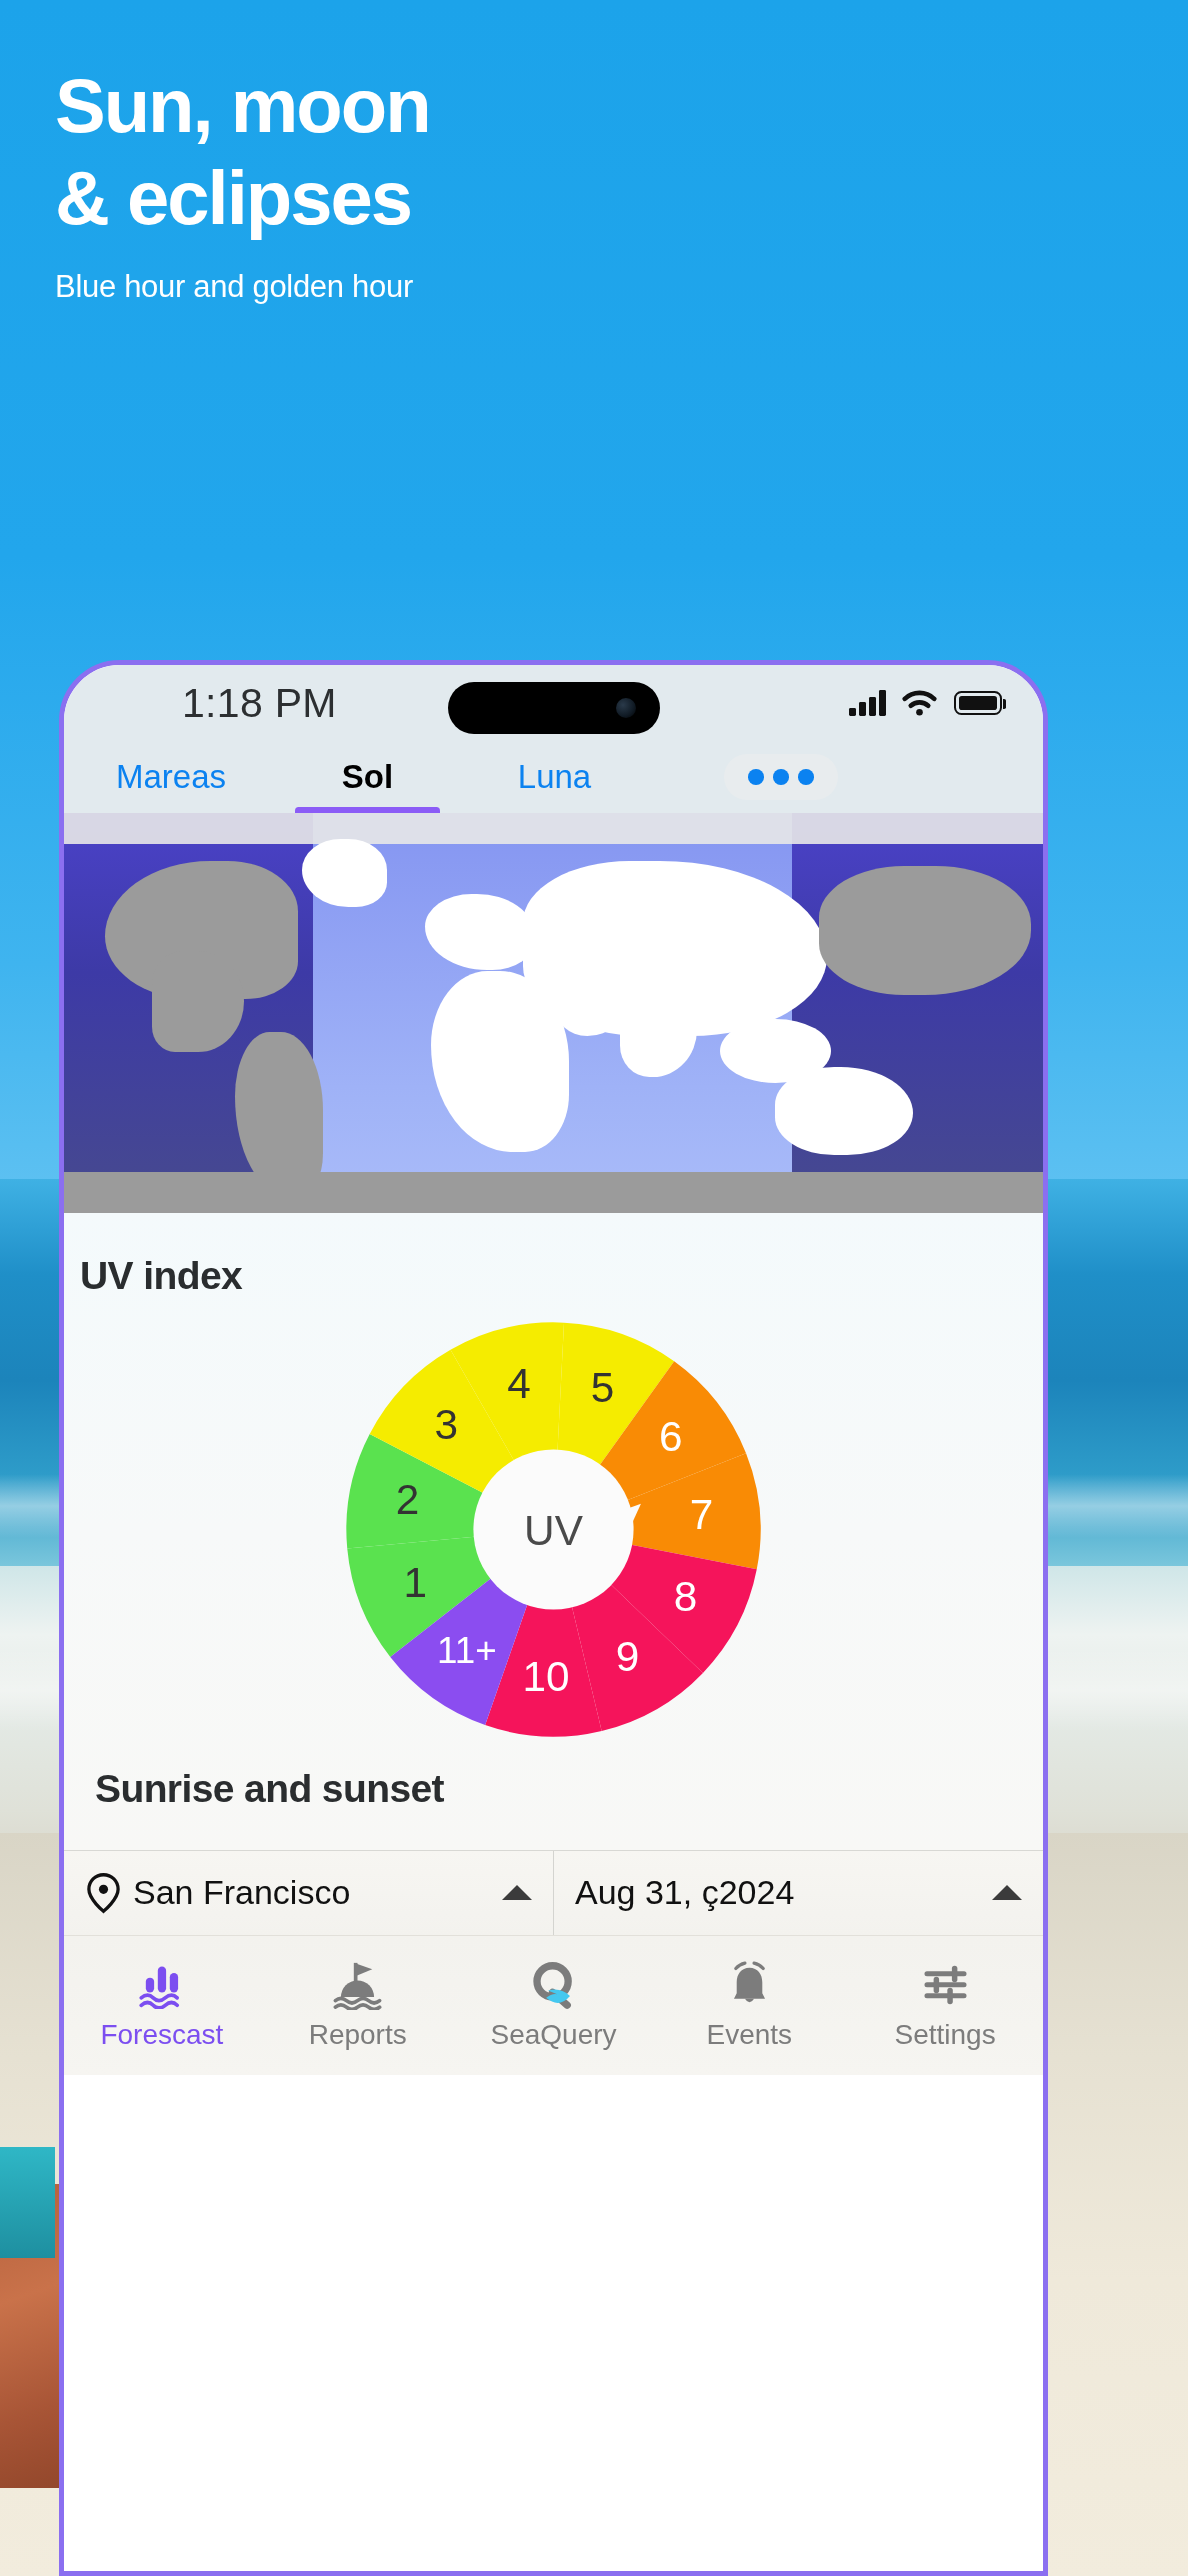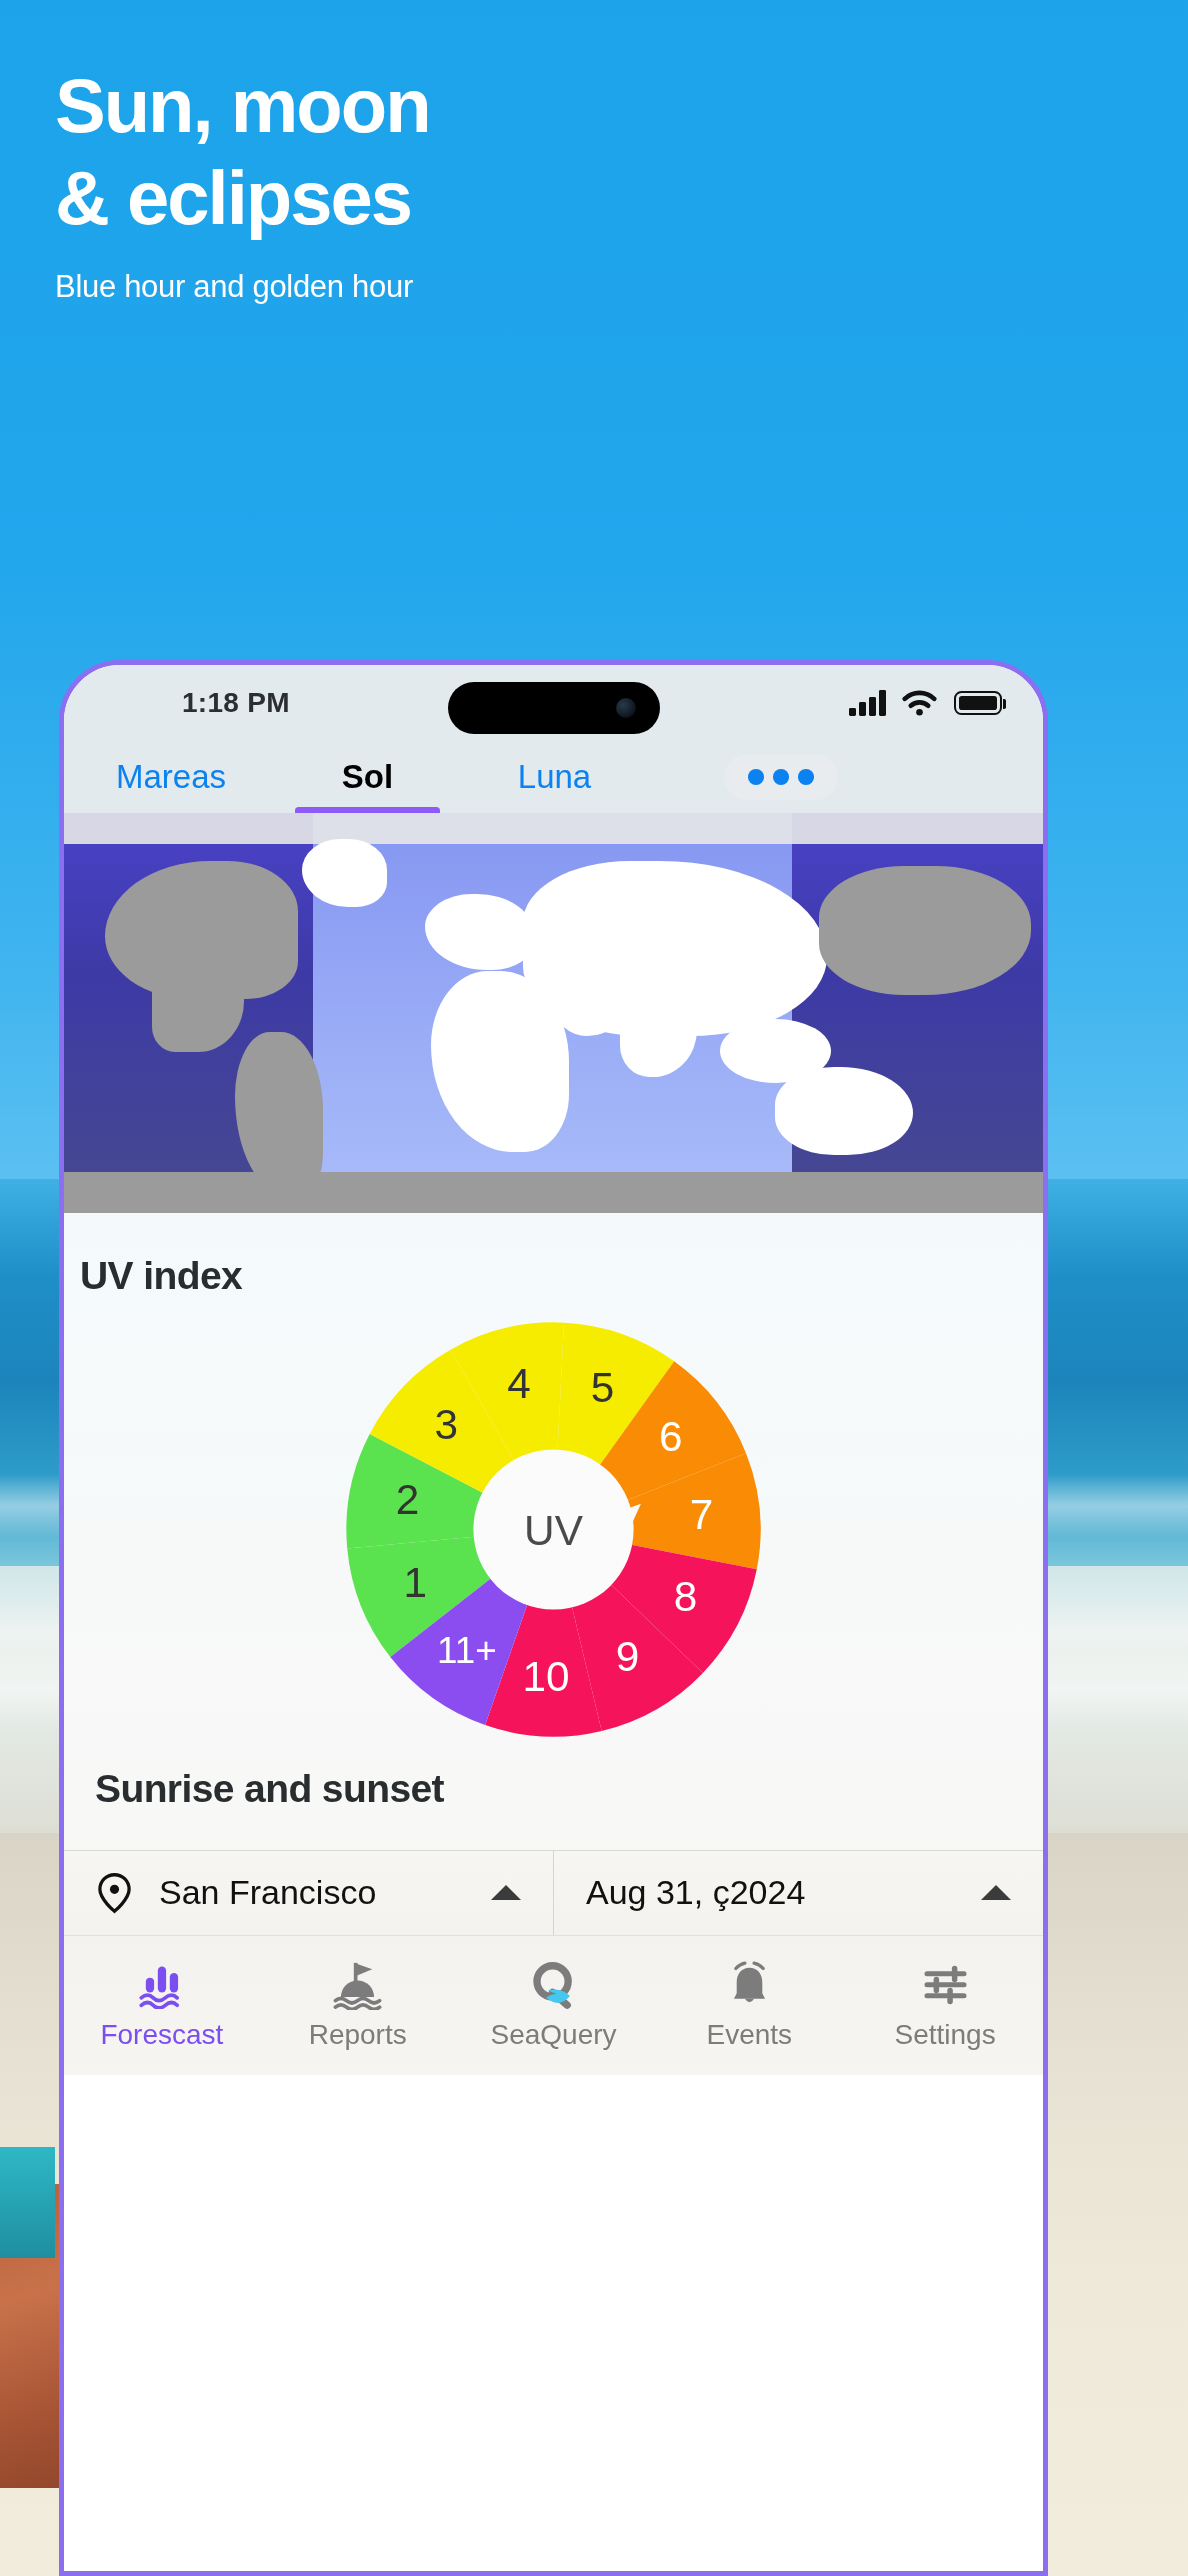--- a/index.html
+++ b/index.html
@@ -69,21 +69,21 @@
   .phone-inner { position:relative; width:100%; height:100%; overflow:hidden; }
 
   
   .statusbar {
     position:relative; height:76px;
     background:#e2eaee;
     display:flex; align-items:center;
   }
   .status-time {
     position:absolute; left:118px; top:50%; transform:translateY(-50%);
-    font-size:28px; font-weight:700; color:#2c2f31; letter-spacing:0.3px;
+    font-size:41px; font-weight:400; color:#2c2f31; letter-spacing:0.3px;
   }
   .dynamic-island {
     position:absolute; left:50%; transform:translateX(-50%); top:16.6px;
     width:212px; height:52px; background:#000; border-radius:26px;
   }
   .di-cam {
     position:absolute; right:24px; top:50%; transform:translateY(-50%);
     width:20px; height:20px; border-radius:50%;
     background:radial-gradient(circle at 35% 35%,#2a3a4a 0%,#101a24 60%,#000 100%);
   }
@@ -152,21 +152,21 @@
   .uv-panel { background:linear-gradient(180deg,#f4fafc 0%,#f7f9f9 50%,#f8f8f6 100%); padding-bottom:7.4px; }
   .uv-wheel-wrap { display:flex; justify-content:center; padding:7.4px 0 20px; }
   .uv-wheel { position:relative; width:429px; height:429px; }
 
   
   .locrow {
     display:flex; height:85px; border-top:0.9px solid #d8d8d4;
     background:linear-gradient(180deg,#f7f6f2 0%,#f3f2ee 100%);
   }
   .loc-cell {
-    flex:1; display:flex; align-items:center; padding:0 32px; gap:26px;
+    flex:1; display:flex; align-items:center; padding:0 21px; gap:11px;
     position:relative;
   }
   .loc-cell + .loc-cell { border-left:0.9px solid #d4d4d0; }
   .loc-text { font-size:34px; color:#111; }
   .caret { margin-left:auto; width:0;height:0;border-left:15.7px solid transparent;border-right:15.7px solid transparent;border-bottom:15.7px solid #3b3b3b; }
 
   
   .bottomnav {
     display:flex; height:140px;
     background:linear-gradient(180deg,#f3f2ee 0%,#f6f5f1 100%);

